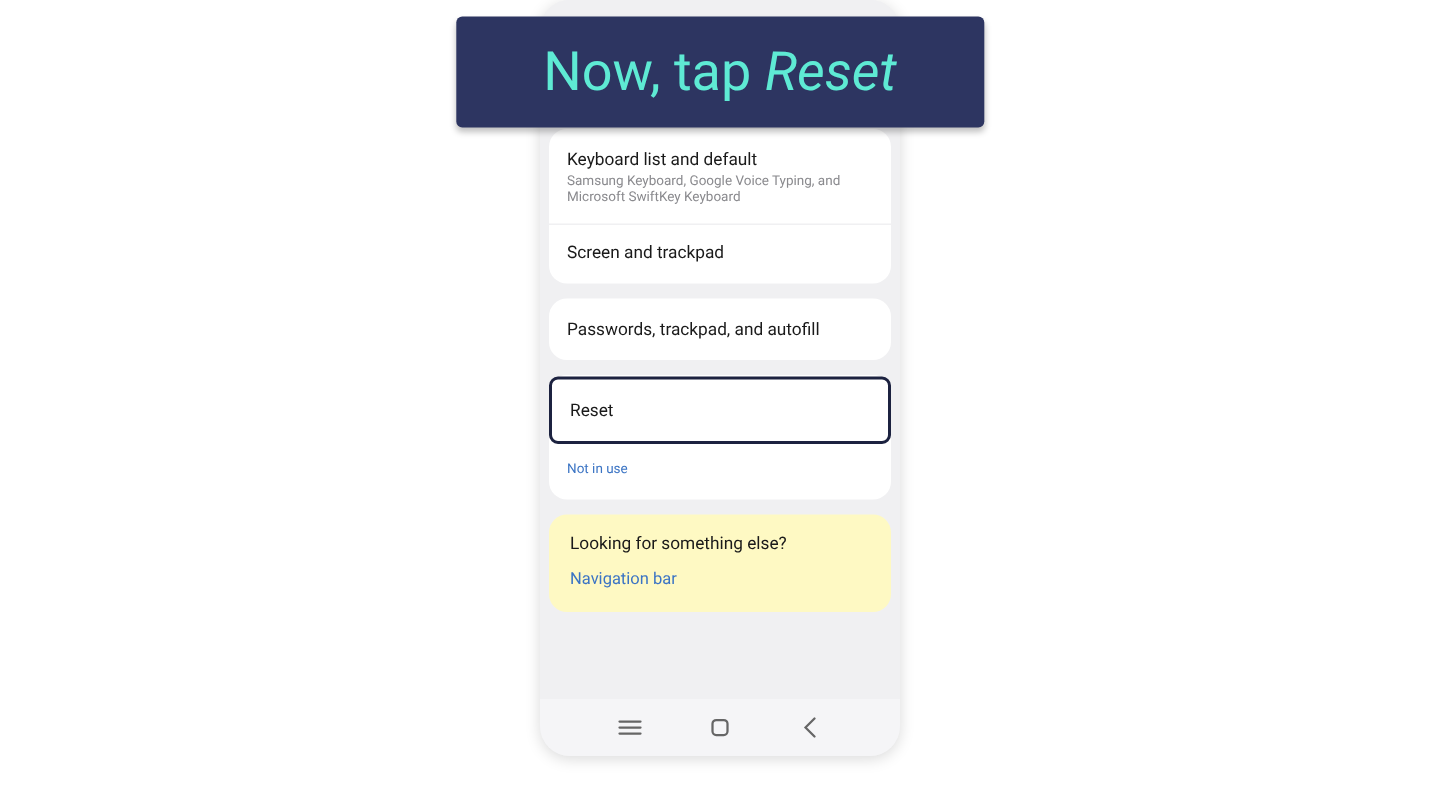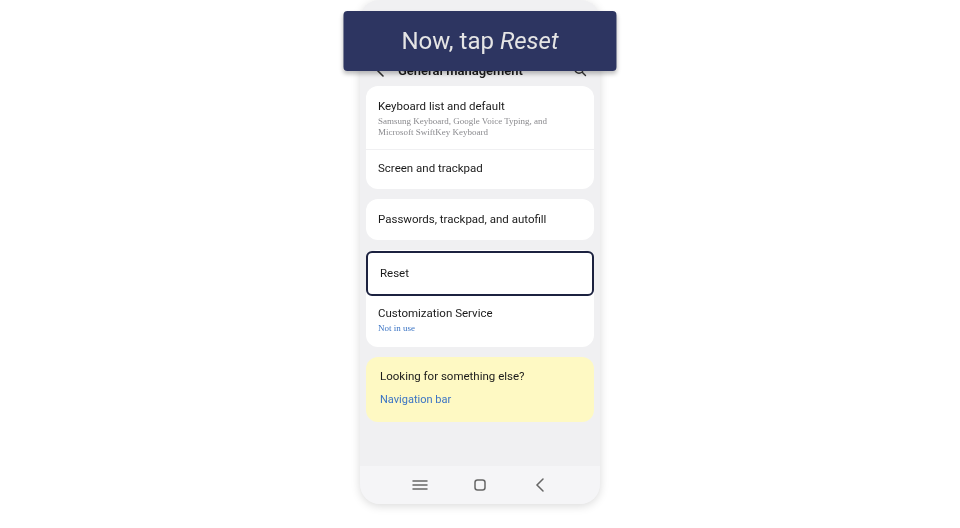--- a/index.html
+++ b/index.html
@@ -10,23 +10,23 @@
       font-family: -apple-system, BlinkMacSystemFont, "Segoe UI", Roboto, sans-serif;
       position: relative;
       overflow: hidden;
     }
     .instruction-banner {
       position: absolute;
       top: 11px;
       left: 50%;
       transform: translateX(-50%);
       background: #2d3561;
-      color: #e5e5e5;
+      color: #5eead4;
       padding: 16px 58px;
-      font-size: 24px;
+      font-size: 36px;
       border-radius: 4px;
       box-shadow: 0 3px 4px rgba(0,0,0,0.25);
       white-space: nowrap;
       z-index: 100;
     }
     .instruction-banner .italic { font-style: italic; }
     .phone-frame {
       position: absolute;
       top: 0;
       left: 50%;
@@ -84,21 +84,20 @@
       font-size: 11.5px;
       color: #1a1a1a;
       font-weight: 400;
       line-height: 1.3;
     }
     .item-sub {
       font-size: 9px;
       color: #8a8a8e;
       margin-top: 2px;
       line-height: 1.25;
-      font-family: Liberation Serif, serif;
     }
     .item-sub.link { color: #3b74c4; }
     .highlighted {
       border: 2.5px solid #1c2240;
       border-radius: 6px;
       padding: 13px 12px;
       margin: -1px 0;
     }
     .tips-card {
       background: #fef9c3;
@@ -171,21 +170,20 @@
         <div class="item">
           <div class="item-title">Passwords, trackpad, and autofill</div>
         </div>
       </div>
 
       <div class="card">
         <div class="item highlighted">
           <div class="item-title">Reset</div>
         </div>
         <div class="item">
-          <div class="item-title">Customization Service</div>
           <div class="item-sub link">Not in use</div>
         </div>
       </div>
 
       <div class="tips-card">
         <div class="tips-title">Looking for something else?</div>
         <div class="tips-link">Navigation bar</div>
       </div>
 
     </div>

